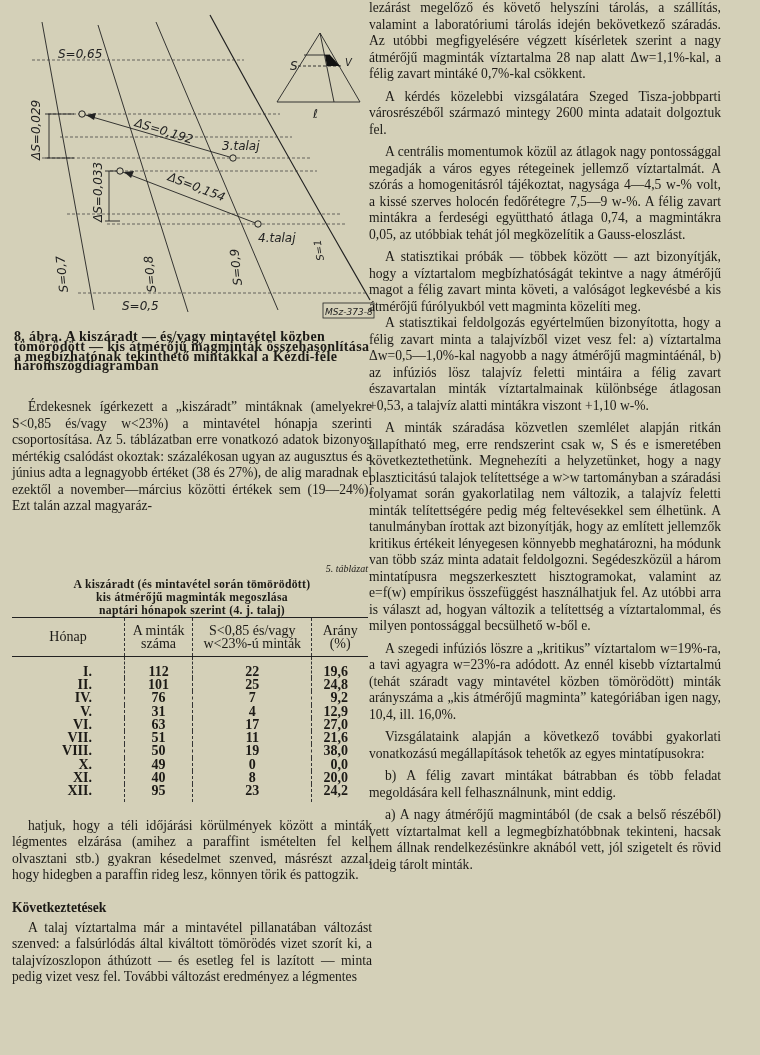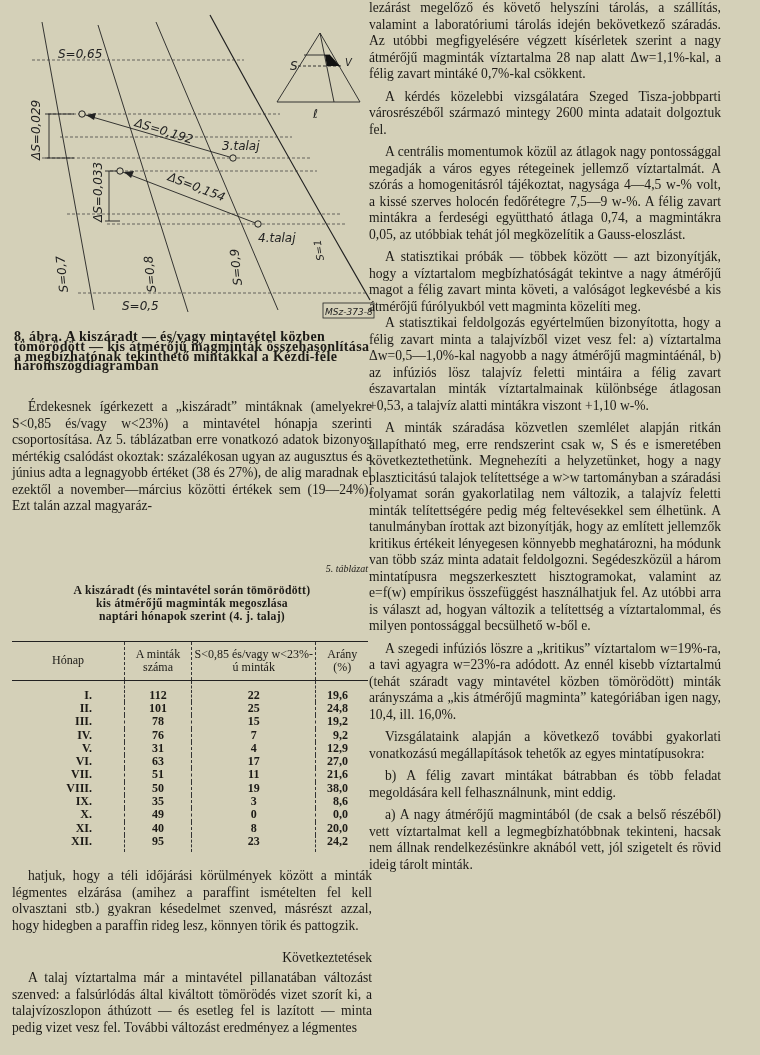--- a/index.html
+++ b/index.html
@@ -6,31 +6,31 @@
   body{width:760px;height:1055px;background:#d4d0b8;color:#1c1a16;font-family:"Liberation Serif","DejaVu Serif",serif;overflow:hidden;position:relative;}
   .col{position:absolute;top:0;width:360px;}
   #left{left:12px;}
   #right{left:369px;width:352px;}
   p{margin:0;font-size:13.6px;line-height:16.5px;text-align:justify;text-indent:16px;hyphens:manual;}
   .gap{margin-top:6px;}
   .fig{position:relative;width:362px;height:330px;}
   .fig svg{position:absolute;left:0;top:0;}
   .caption{font-size:14px;line-height:9.8px;font-weight:bold;text-align:left;margin:2px 2px 0 2px;letter-spacing:0.35px;}
   .tabno{text-align:right;font-size:10px;font-style:italic;margin-top:48px;padding-right:4px;}
-  .tabtitle{text-align:center;font-weight:bold;font-size:11.7px;line-height:13px;margin-top:10px;letter-spacing:0.3px;}
-  table{width:356px;border-collapse:collapse;margin-top:18px;font-size:12px;}
+  .tabtitle{text-align:center;font-weight:bold;font-size:11.7px;line-height:13px;margin-top:4px;letter-spacing:0.3px;}
+  table{width:356px;border-collapse:collapse;margin-top:0;font-size:14px;}
   thead th{font-weight:normal;border-top:1px solid #222;border-bottom:1px solid #222;padding:6px 2px;line-height:13px;}
   th+th,td+td{border-left:1px dashed #333;}
   td{padding:0 4px;line-height:13.3px;font-weight:bold;}
   tbody tr:first-child td{padding-top:8px;}
   tbody tr:last-child td{padding-bottom:4px;}
   td.m{text-align:right;width:76px;padding-right:32px;}
   td.c{text-align:center;}
   td.r{text-align:right;padding-right:20px;}
-  h3{font-size:13.6px;text-align:right;margin:16px 0 4px 0;font-weight:normal;}
+  h3{font-size:13.6px;text-align:left;margin:16px 0 4px 0;font-weight:bold;}
 </style>
 </head>
 <body>
 
 <div class="col" id="left">
   <div class="fig">
     <svg width="370" height="325" viewBox="0 0 370 325">
       <g stroke="#222" fill="none" stroke-width="0.9">
 
         <line x1="30" y1="22" x2="82" y2="310"></line>
@@ -123,26 +123,20 @@
           <td class="c">22</td>
           <td class="r">19,6</td>
         </tr>
         <tr>
           <td class="m">II.</td>
           <td class="c">101</td>
           <td class="c">25</td>
           <td class="r">24,8</td>
         </tr>
         <tr>
-          <td class="m">III.</td>
-          <td class="c">78</td>
-          <td class="c">15</td>
-          <td class="r">19,2</td>
-        </tr>
-        <tr>
           <td class="m">IV.</td>
           <td class="c">76</td>
           <td class="c">7</td>
           <td class="r">9,2</td>
         </tr>
         <tr>
           <td class="m">V.</td>
           <td class="c">31</td>
           <td class="c">4</td>
           <td class="r">12,9</td>
@@ -157,26 +151,20 @@
           <td class="m">VII.</td>
           <td class="c">51</td>
           <td class="c">11</td>
           <td class="r">21,6</td>
         </tr>
         <tr>
           <td class="m">VIII.</td>
           <td class="c">50</td>
           <td class="c">19</td>
           <td class="r">38,0</td>
-        </tr>
-        <tr>
-          <td class="m">IX.</td>
-          <td class="c">35</td>
-          <td class="c">3</td>
-          <td class="r">8,6</td>
         </tr>
         <tr>
           <td class="m">X.</td>
           <td class="c">49</td>
           <td class="c">0</td>
           <td class="r">0,0</td>
         </tr>
         <tr>
           <td class="m">XI.</td>
           <td class="c">40</td>

